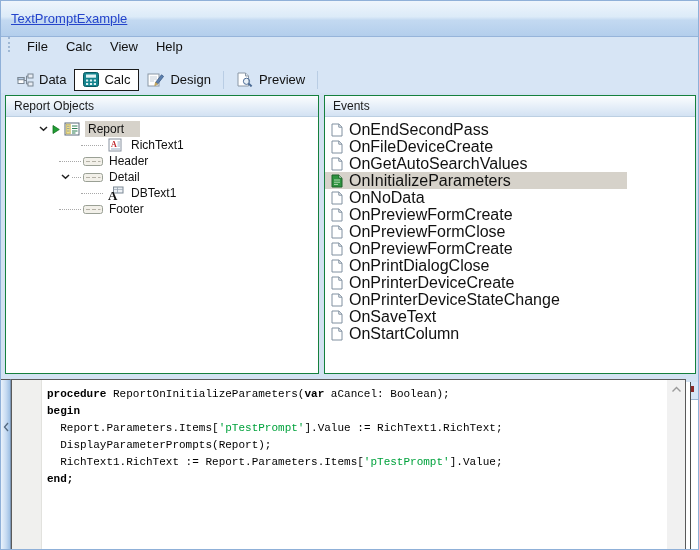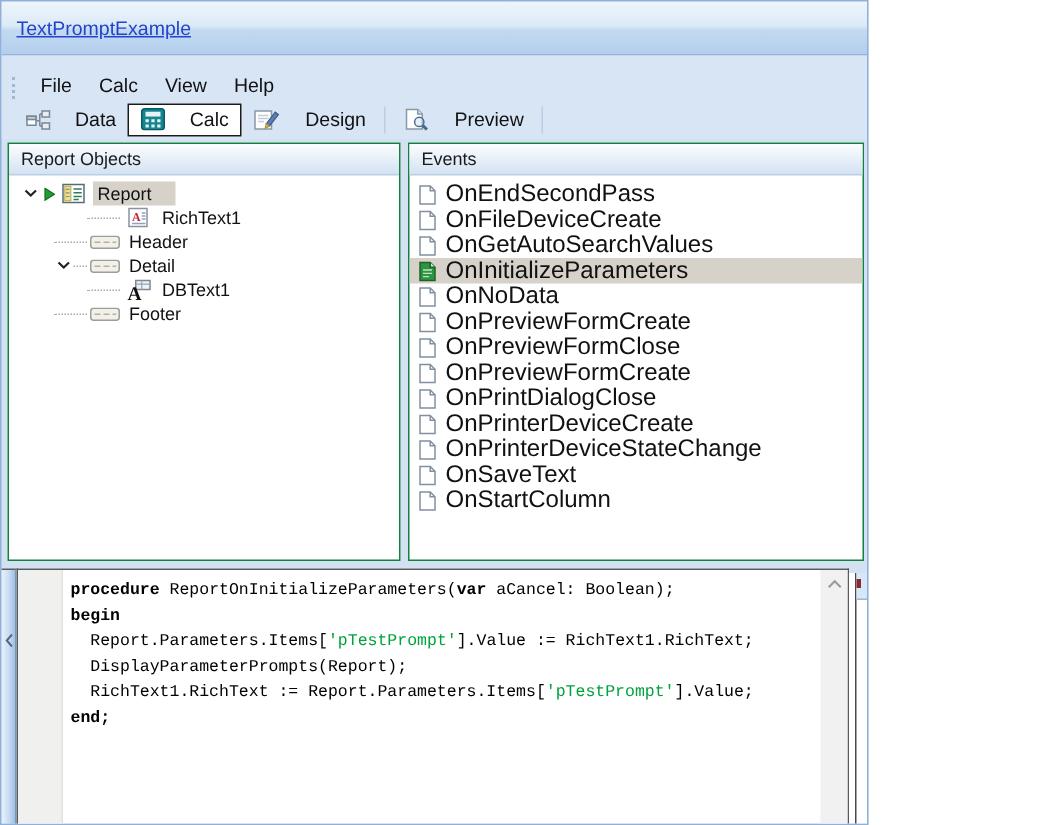--- a/index.html
+++ b/index.html
@@ -1,44 +1,44 @@
 <!DOCTYPE html>
 <html style="--title-link: #2444cb; --sel-gray: #d6d2ca; --string-green: #00a23c;"><head>
 <meta charset="utf-8">
 <style>
   * { box-sizing: border-box; margin: 0; padding: 0; }
   body { font-family: "Liberation Sans", sans-serif; background: #fff; }
-  .window { position: relative; width: 579px; height: 550px; background: #d3e2f2;
+  .window { position: relative; width: 699px; height: 550px; background: #d3e2f2;
             border: 1px solid #8fb0d8; overflow: hidden; }
   
   .titlebar { height: 36px; background: linear-gradient(180deg,#eef5fc 0%,#dcebf8 45%,#c3d9f1 55%,#b3ceec 100%);
               border-bottom: 1px solid #96b4da; display: flex; align-items: center; padding-left: 10px; }
   .title-text { font-size: 13px; color: var(--title-link,#2444cb); text-decoration: underline; }
   
-  .menubar { height: 29px; background: #d7e5f5; display: flex; align-items: flex-end; padding-left: 5px; }
+  .menubar { height: 29px; background: #d7e5f5; display: flex; align-items: flex-start; padding-left: 5px; }
   .grip { width: 3px; height: 15px; border-left: 2px dotted #9fb8d4; margin: 0 7px 0 2px; }
   .menu-item { font-size: 13px; color: #111; padding: 2px 9px; cursor: default; }
   
   .tabbar { height: 27px; background: #d7e5f5; display: flex; align-items: center; padding-left: 8px; }
-  .tab { display: flex; align-items: center; gap: 16px; height: 22px; padding: 1px 8px;
+  .tab { display: flex; align-items: center; gap: 5px; height: 22px; padding: 1px 8px;
          font-size: 13px; color: #111; cursor: default; }
   .tab.active { background: #fff; border: 1px solid #1a1a1a; }
   .tab-sep { width: 1px; height: 18px; background: #b9cde4; margin: 0 4px; }
   .icon { display: inline-flex; align-items: center; justify-content: center; }
   
   .panels { height: 283px; display: flex; gap: 5px; padding: 2px 2px 2px 4px; }
   .panel { background: #fff; border: 1px solid #15803d; display: flex; flex-direction: column; }
   .panel-left { width: 314px; }
   .panel-right { flex: 1; }
   .panel-header { height: 21px; flex: none; background: linear-gradient(180deg,#fbfdfe,#d3e2f3);
                   border-bottom: 1px solid #bccfe2; font-size: 12px; color: #1a1a1a;
                   display: flex; align-items: center; padding-left: 8px; }
   .panel-body { flex: 1; overflow: hidden; padding-top: 4px; }
   
-  .tree-row { height: 16px; display: flex; align-items: center; font-size: 12px; color: #111; }
+  .tree-row { height: 16px; display: flex; align-items: center; font-size: 12px; color: #111; margin-left: 23px; }
   .tree-expander { width: 13px; display: inline-flex; justify-content: center; }
   .run-arrow { width: 11px; display: inline-flex; justify-content: center; margin-right: 1px; }
   .dots { height: 0; border-top: 1px dotted #a8a8a8; margin-right: 2px; }
   .dots.short { width: 9px; }
   .dots.long { width: 22px; }
   .t-icon { width: 20px; margin-right: 3px; justify-content: center; }
   .tree-label { padding: 1px 3px; }
   .tree-label.sel { background: var(--sel-gray,#ccc9c2); padding-right: 16px; }
   
   .event-row { height: 17px; display: flex; align-items: center; font-size: 16px;

